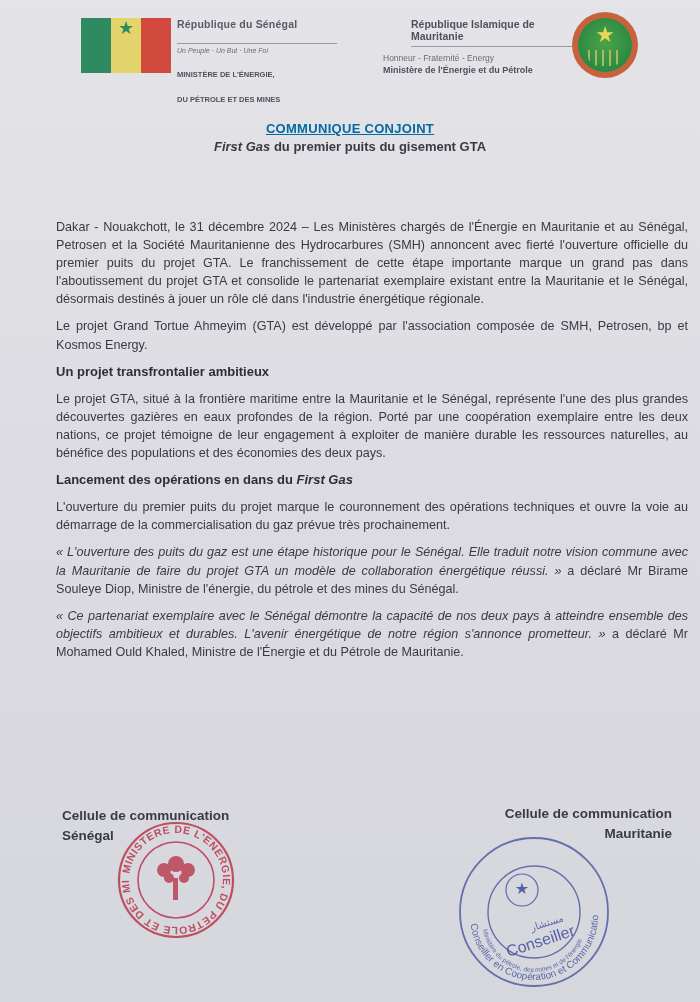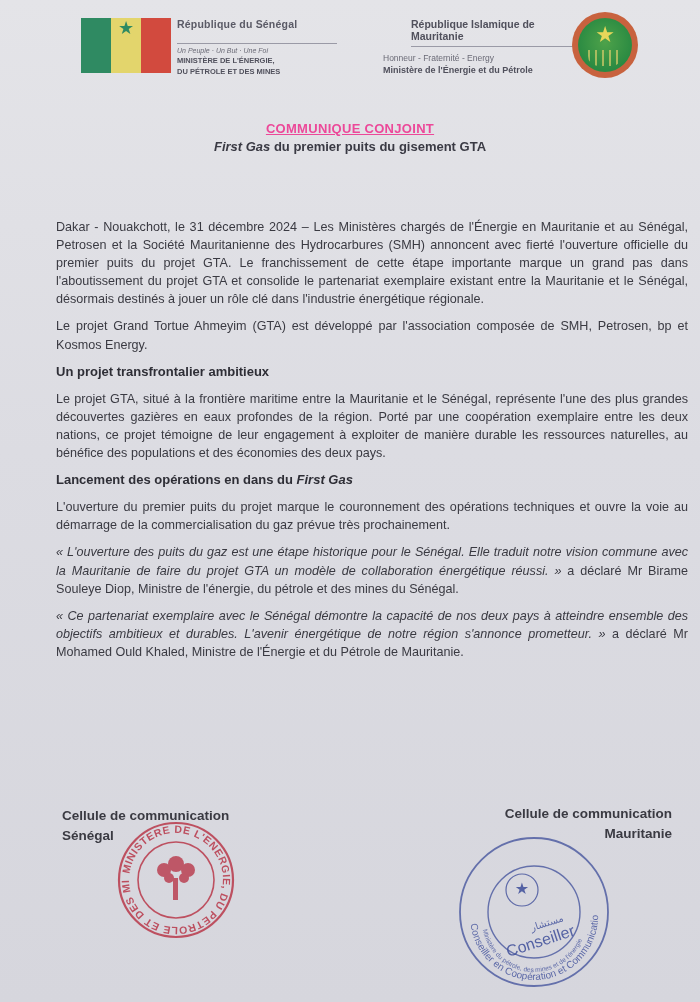--- a/index.html
+++ b/index.html
@@ -16,37 +16,37 @@
   .hdr-sn { position: absolute; left: 81px; top: 18px; width: 250px; height: 58px; }
   .flag { position: absolute; left: 0; top: 0; width: 90px; height: 55px; display: flex; }
   .flag span { flex: 1; height: 100%; }
   .flag .g { background: #2f8a62; }
   .flag .y { background: #e3d56c; position: relative; }
   .flag .r { background: #d24a3e; }
   .flag .star { position: absolute; left: 50%; top: 50%; transform: translate(-50%,-50%); color: #2f8a62; font-size: 18px; line-height: 1; }
   .sn-text { position: absolute; left: 96px; top: 0; width: 160px; }
   .sn-rep { font-size: 10.5px; font-weight: bold; color: #5a5a66; border-bottom: 1px solid #9a9aa6; padding-bottom: 13px; letter-spacing: 0.2px; }
   .sn-motto { font-size: 7px; font-style: italic; color: #6a6a76; margin-top: 3px; }
-  .sn-min { font-size: 7.5px; font-weight: bold; color: #50505c; line-height: 9px; margin-top: 2px; }
+  .sn-min { font-size: 7.5px; font-weight: bold; color: #50505c; line-height: 9px; margin-top: 16px; }
 
   .hdr-mr { position: absolute; left: 383px; top: 18px; width: 260px; height: 60px; }
   .mr-rep { font-size: 10.5px; font-weight: bold; color: #50505c; border-bottom: 1.5px solid #9a9aa6; padding-bottom: 4px; width: 178px; margin-left: 28px; }
   .mr-motto { font-size: 8.5px; color: #6a6a76; margin-top: 6px; }
   .mr-min { font-size: 9px; font-weight: bold; color: #50505c; margin-top: 2px; }
   .emblem { position: absolute; left: 189px; top: -6px; width: 66px; height: 66px; border-radius: 50%;
     background: #c8623e; display: flex; align-items: center; justify-content: center; }
   .emblem .inner { width: 54px; height: 54px; border-radius: 50%; background: radial-gradient(circle at 50% 45%, #4ea24a 0%, #2a8a42 70%);
     position: relative; display: flex; align-items: flex-start; justify-content: center; }
   .emblem .estar { color: #e8d75a; font-size: 22px; line-height: 1; margin-top: 6px; }
   .emblem .palms { position: absolute; bottom: 6px; left: 10px; right: 10px; height: 16px;
     background: repeating-linear-gradient(90deg, #d8cc6a 0 2px, transparent 2px 7px); opacity: 0.7; border-radius: 0 0 10px 10px; }
 
   
   .title { position: absolute; left: 0; right: 0; top: 121px; text-align: center; }
-  .t1 { font-size: 13px; font-weight: bold; color: #ec4899; text-decoration: underline; letter-spacing: 0.3px; }
+  .t1 { font-size: 13px; font-weight: bold; color: #0369a1; text-decoration: underline; letter-spacing: 0.3px; }
   .t2 { font-size: 13px; font-weight: bold; color: #3a3a44; margin-top: 3px; }
   .t2 i { font-style: italic; }
 
   
   .body { position: absolute; left: 56px; top: 218px; width: 632px; font-size: 12.6px; line-height: 18.1px; color: #3a3a42; }
   .body p { margin: 0 0 9px 0; text-align: justify; }
   .body h3 { margin: 0 0 9px 0; font-size: 13px; font-weight: bold; color: #2e2e36; }
   .body .q { font-style: italic; }
 
   

